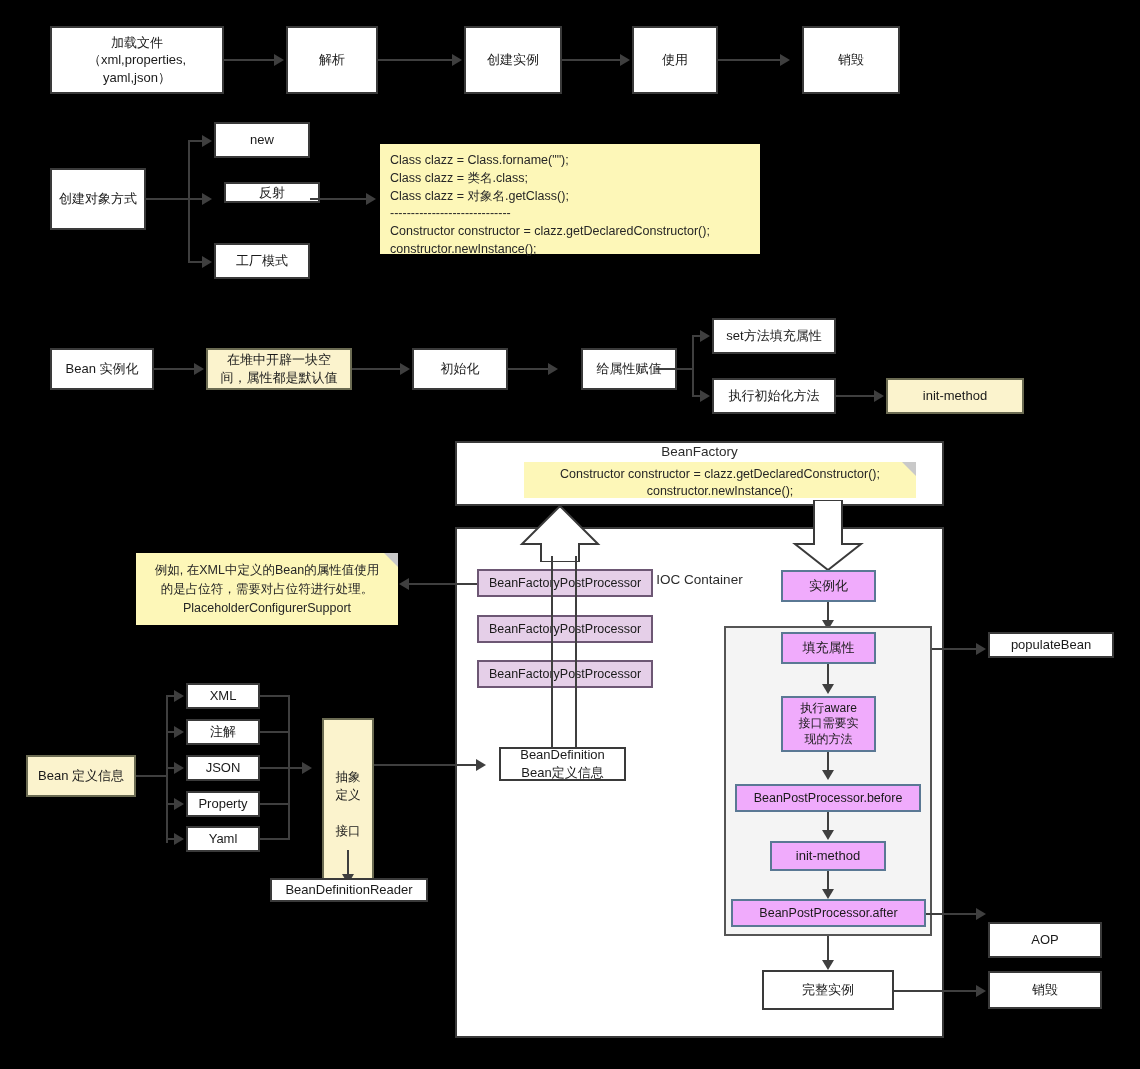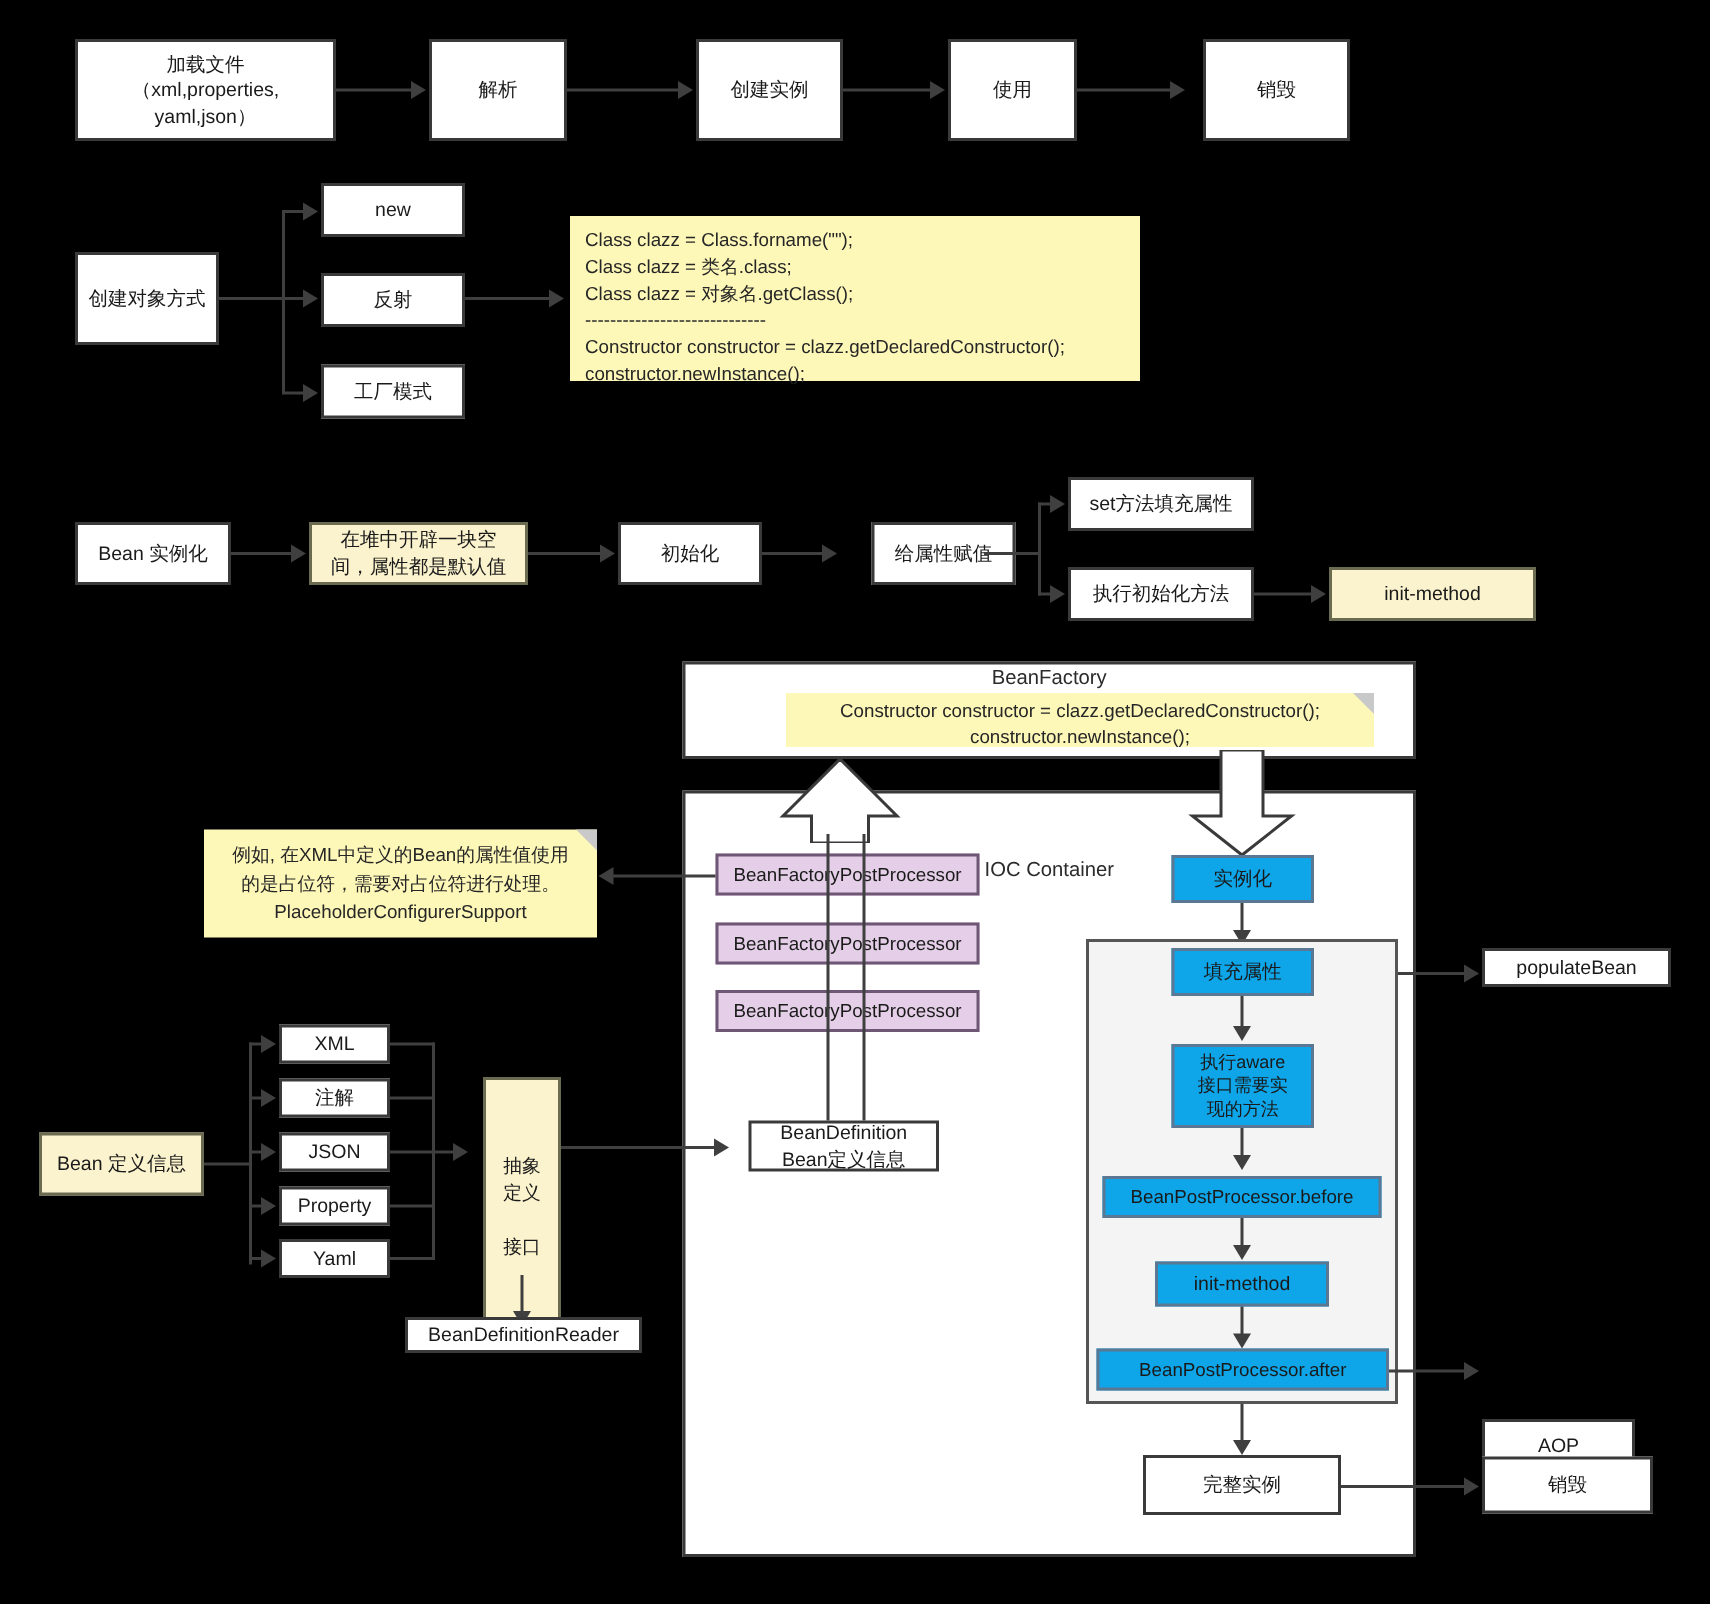--- a/index.html
+++ b/index.html
@@ -44,21 +44,21 @@
     height: 0;
     border-left: 14px solid transparent;
     border-top: 14px solid #c9c9c9;
   }
   .purple {
     background: #e5cfe8;
     border: 2px solid #6d5774;
     font-size: 12.5px;
   }
   .blue {
-    background: #0ea5e9;
+    background: #f0abfc;
     border: 2px solid #5a7894;
     font-size: 13px;
   }
   .plain-label {
     position: absolute;
     background: transparent;
     border: none;
     color: #2b2b2b;
     font-size: 13.5px;
   }
@@ -150,21 +150,21 @@
 
   <div class="ln lnh" style="left:146px; top:198px; width:44px;"></div>
   <div class="ln lnv" style="left:188px; top:140px; height:122px;"></div>
 
   <div class="ln lnh" style="left:188px; top:140px; width:18px;"></div>
   <div class="arrow-r" style="left:202px; top:135px;"></div>
   <div class="node" style="left:214px; top:122px; width:96px; height:36px;">new</div>
 
   <div class="ln lnh" style="left:188px; top:198px; width:18px;"></div>
   <div class="arrow-r" style="left:202px; top:193px;"></div>
-  <div class="node" style="left:214px; top:182px; width:96px; height:36px;">反射</div>
+  <div class="node" style="left:224px; top:182px; width:96px; height:21px;">反射</div>
 
   <div class="ln lnh" style="left:188px; top:261px; width:18px;"></div>
   <div class="arrow-r" style="left:202px; top:256px;"></div>
   <div class="node" style="left:214px; top:243px; width:96px; height:36px;">工厂模式</div>
 
   <div class="ln lnh" style="left:310px; top:198px; width:60px;"></div>
   <div class="arrow-r" style="left:366px; top:193px;"></div>
 
   <div class="code-note" style="left:380px; top:144px; width:380px; height:110px;">Class clazz = Class.forname("");
 Class clazz = 类名.class;
@@ -280,21 +280,21 @@
   <div class="arrow-d" style="left:822px; top:960px;"></div>
 
   <div class="node" style="left:762px; top:970px; width:132px; height:40px;">完整实例</div>
 
   <div class="ln lnh" style="left:932px; top:648px; width:48px;"></div>
   <div class="arrow-r" style="left:976px; top:643px;"></div>
   <div class="node" style="left:988px; top:632px; width:126px; height:26px;">populateBean</div>
 
   <div class="ln lnh" style="left:926px; top:913px; width:54px;"></div>
   <div class="arrow-r" style="left:976px; top:908px;"></div>
-  <div class="node" style="left:988px; top:946px; width:102px; height:36px;">AOP</div>
+  <div class="node" style="left:988px; top:922px; width:114px; height:36px;">AOP</div>
 
   <div class="ln lnh" style="left:894px; top:990px; width:86px;"></div>
   <div class="arrow-r" style="left:976px; top:985px;"></div>
   <div class="node" style="left:988px; top:971px; width:114px; height:38px;">销毁</div>
 
   <div class="node yellow" style="left:26px; top:755px; width:110px; height:42px;">Bean 定义信息</div>
 
   <div class="ln lnh" style="left:136px; top:775px; width:32px;"></div>
   <div class="ln lnv" style="left:166px; top:695px; height:148px;"></div>
 

